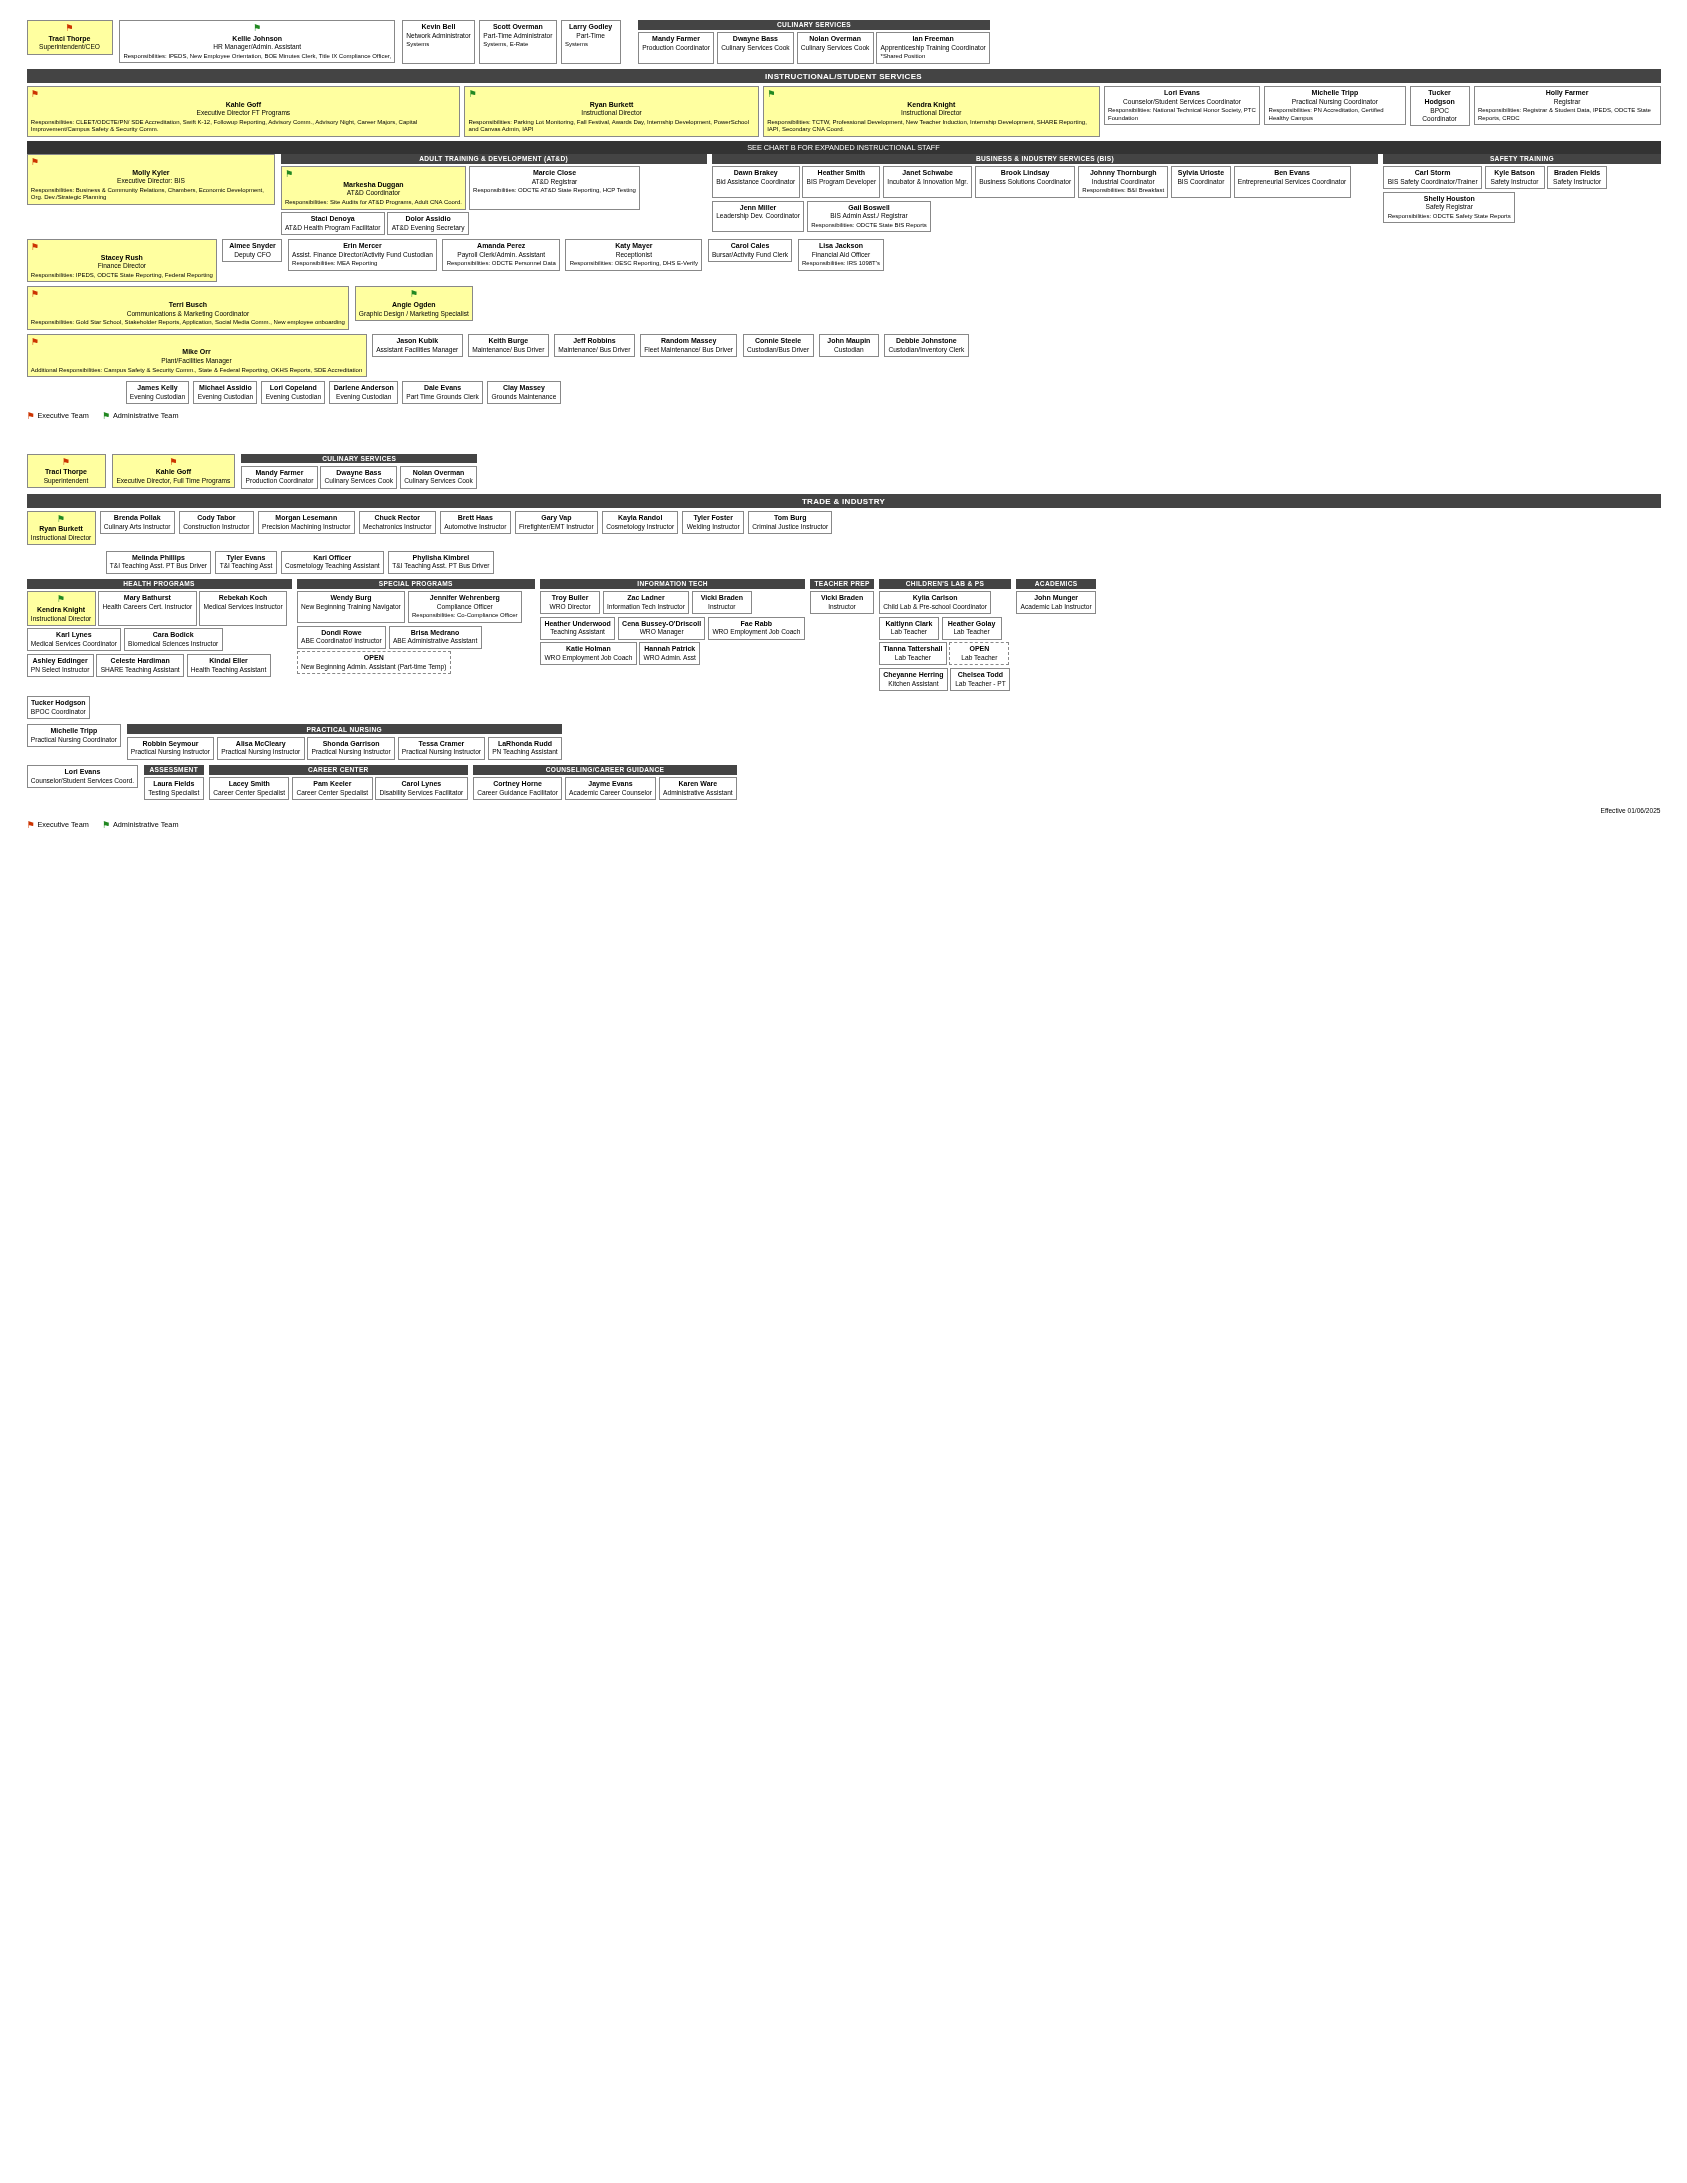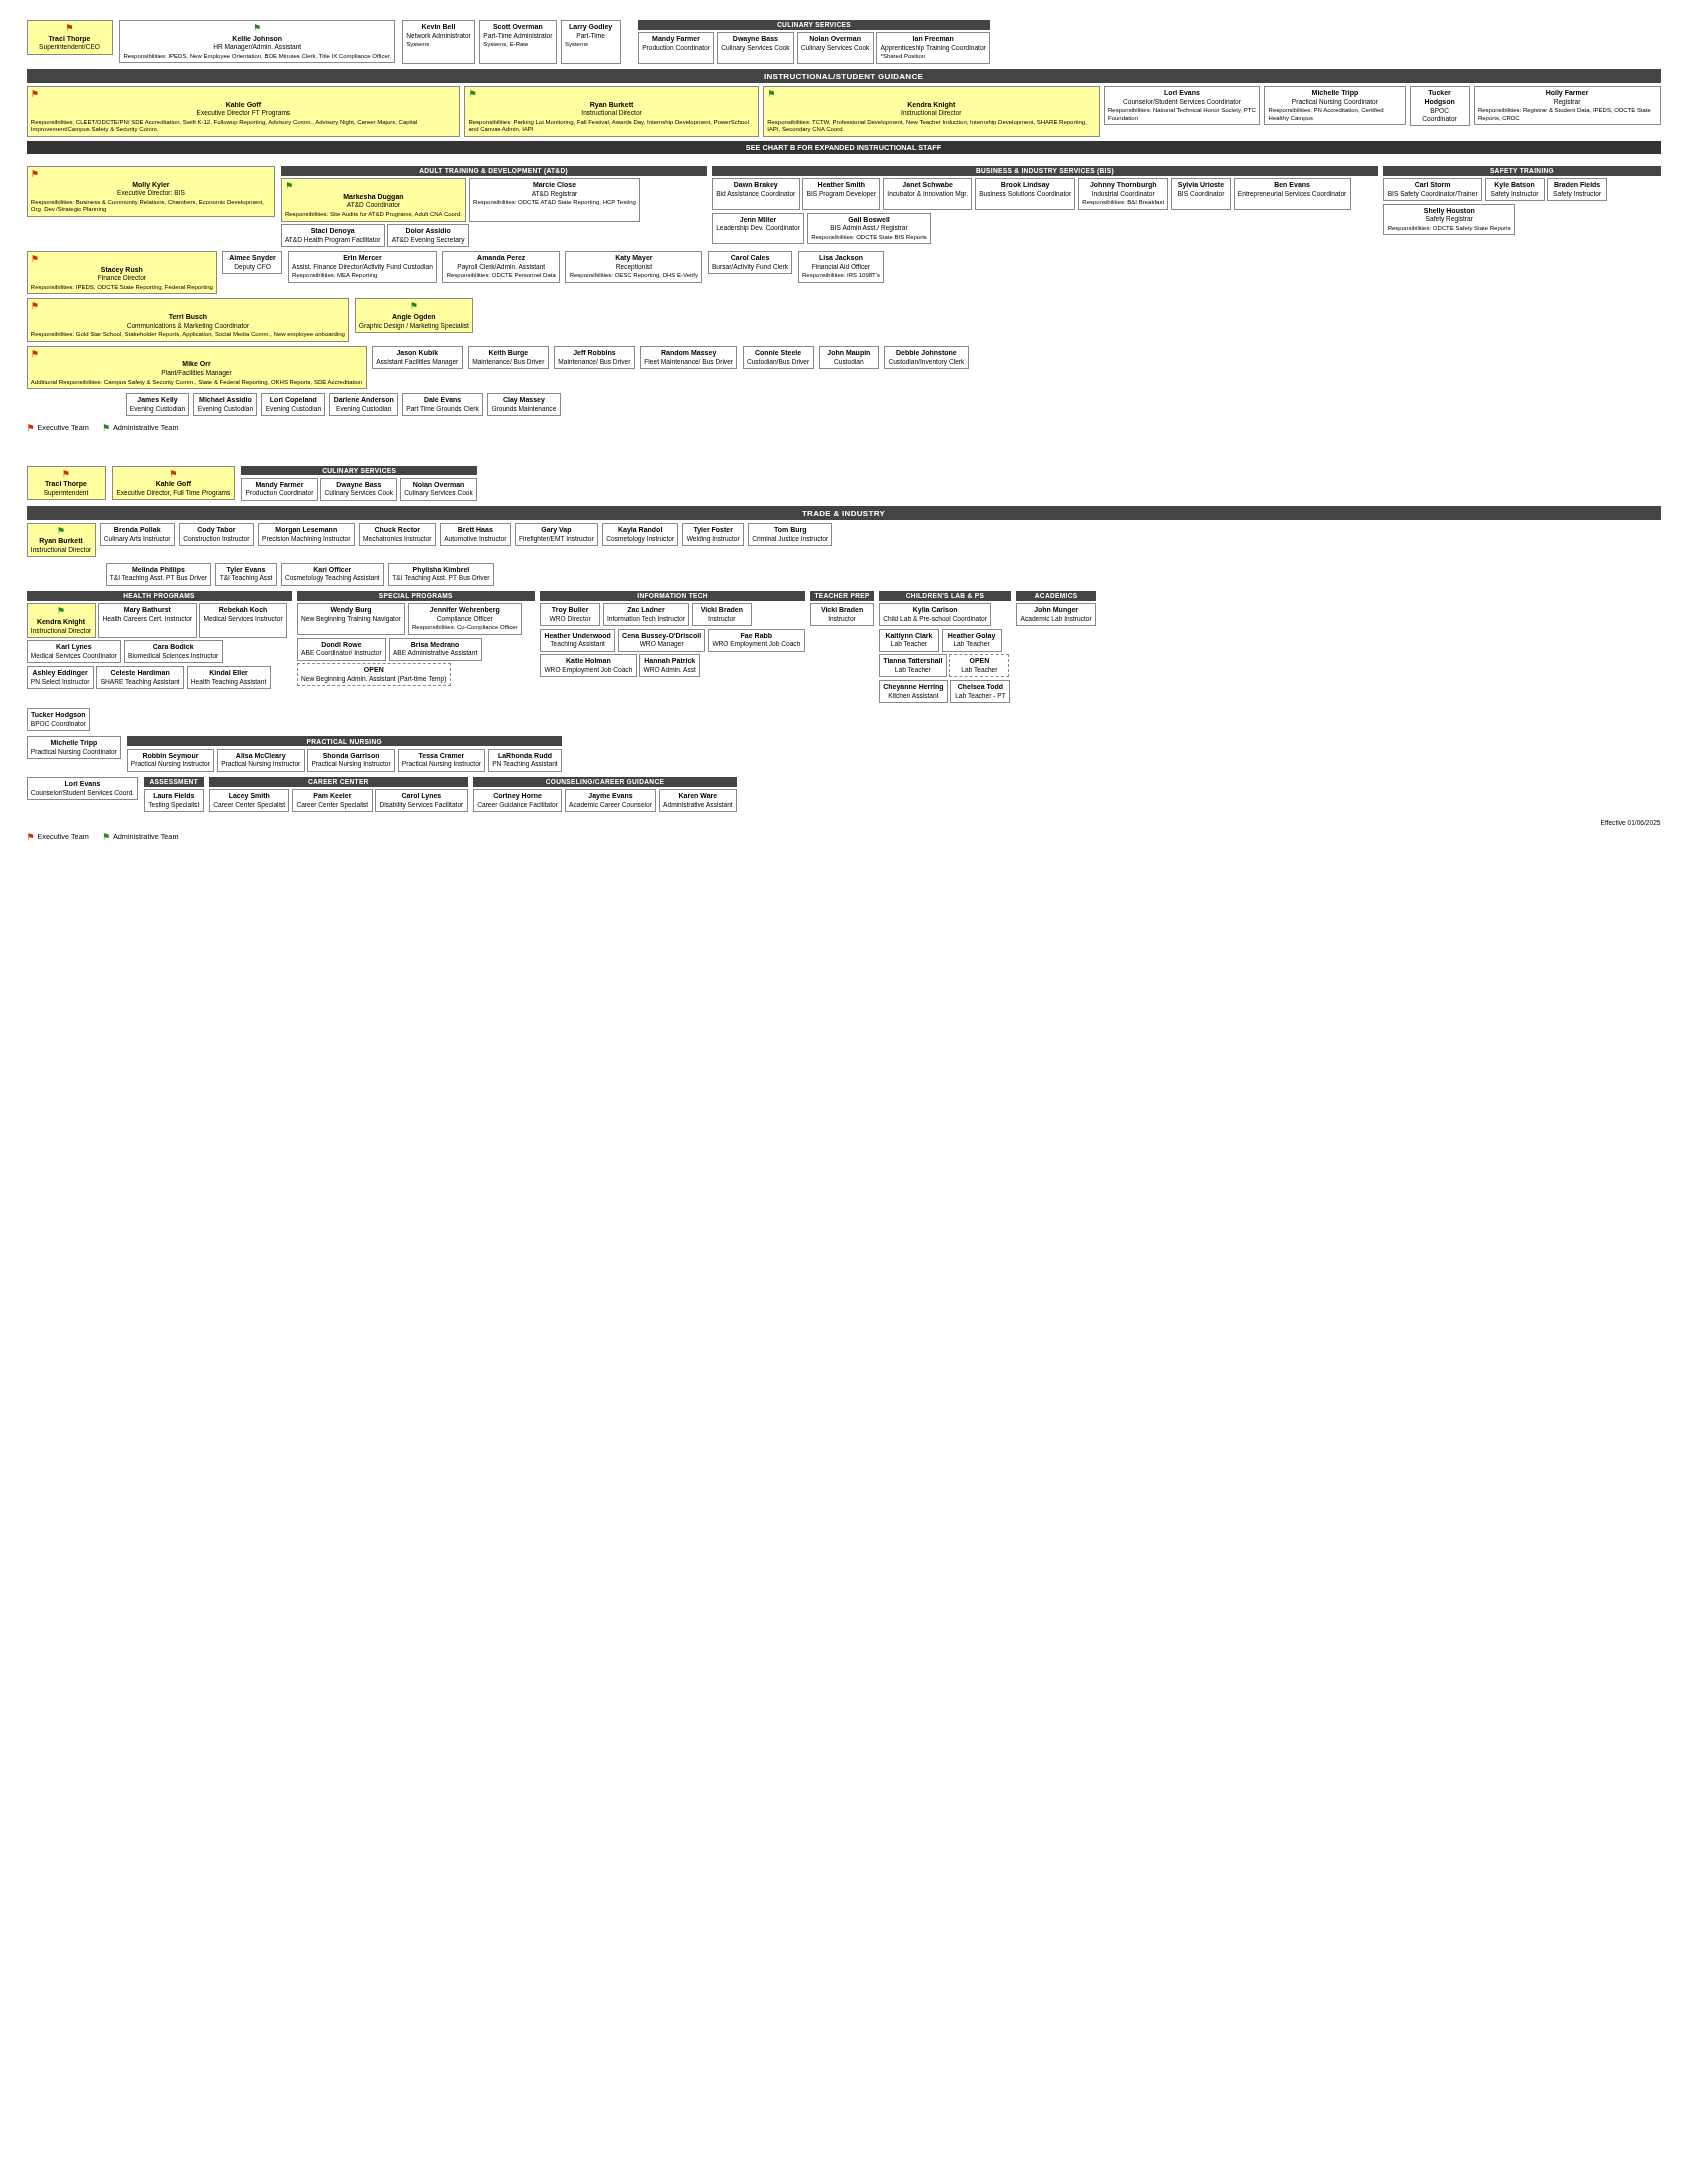--- a/index.html
+++ b/index.html
@@ -129,21 +129,21 @@
                 <span class="pname">Ian Freeman</span>
                 <span class="ptitle">Apprenticeship Training Coordinator</span>
                 <span class="presp">*Shared Position</span>
               </div>
             </div>
           </div>
         </div>
       </div>
     </div>
 
-    <div class="band" style="margin-bottom:2.6px;">INSTRUCTIONAL/STUDENT GUIDANCE</div>
+    <div class="band" style="margin-bottom:2.6px;">INSTRUCTIONAL/STUDENT SERVICES</div>
 
     <div style="display:flex; flex-direction:row; gap:4px; margin-bottom:4px; align-items:flex-start;">
       <div class="person-box yellow with-resp" style="min-width:99px;">
         <span class="flag-e">⚑</span>
         <span class="pname">Kahle Goff</span>
         <span class="ptitle">Executive Director FT Programs</span>
         <span class="presp">Responsibilities: CLEET/ODCTE/PN/ SDE Accreditation, Swift K-12, Followup Reporting, Advisory Comm., Advisory Night, Career Majors, Capital Improvement/Campus Safety &amp; Security Comm.</span>
       </div>
       <div class="person-box yellow with-resp" style="min-width:79px;">
         <span class="flag-a">⚑</span>
@@ -171,21 +171,21 @@
         <span class="pname">Tucker Hodgson</span>
         <span class="ptitle">BPOC Coordinator</span>
       </div>
       <div class="person-box with-resp" style="min-width:76px;">
         <span class="pname">Holly Farmer</span>
         <span class="ptitle">Registrar</span>
         <span class="presp">Responsibilities: Registrar &amp; Student Data, IPEDS, ODCTE State Reports, CRDC</span>
       </div>
     </div>
 
-    <div style="background:#333; color:#fff; text-align:center; font-weight:bold; font-size:7.3px; padding:2px; margin-bottom:12px;">SEE CHART B FOR EXPANDED INSTRUCTIONAL STAFF</div>
+    <div style="background:#333; color:#fff; text-align:center; font-weight:normal; font-size:7.3px; padding:2px; margin-bottom:0;">SEE CHART B FOR EXPANDED INSTRUCTIONAL STAFF</div>
 
     <div style="display:flex; flex-direction:row; gap:5.3px; margin-bottom:4px; align-items:flex-start;">
 
       <div class="person-box yellow with-resp" style="min-width:93px;">
         <span class="flag-e">⚑</span>
         <span class="pname">Molly Kyler</span>
         <span class="ptitle">Executive Director: BIS</span>
         <span class="presp">Responsibilities: Business &amp; Community Relations, Chambers, Economic Development, Org. Dev./Strategic Planning</span>
       </div>
 

